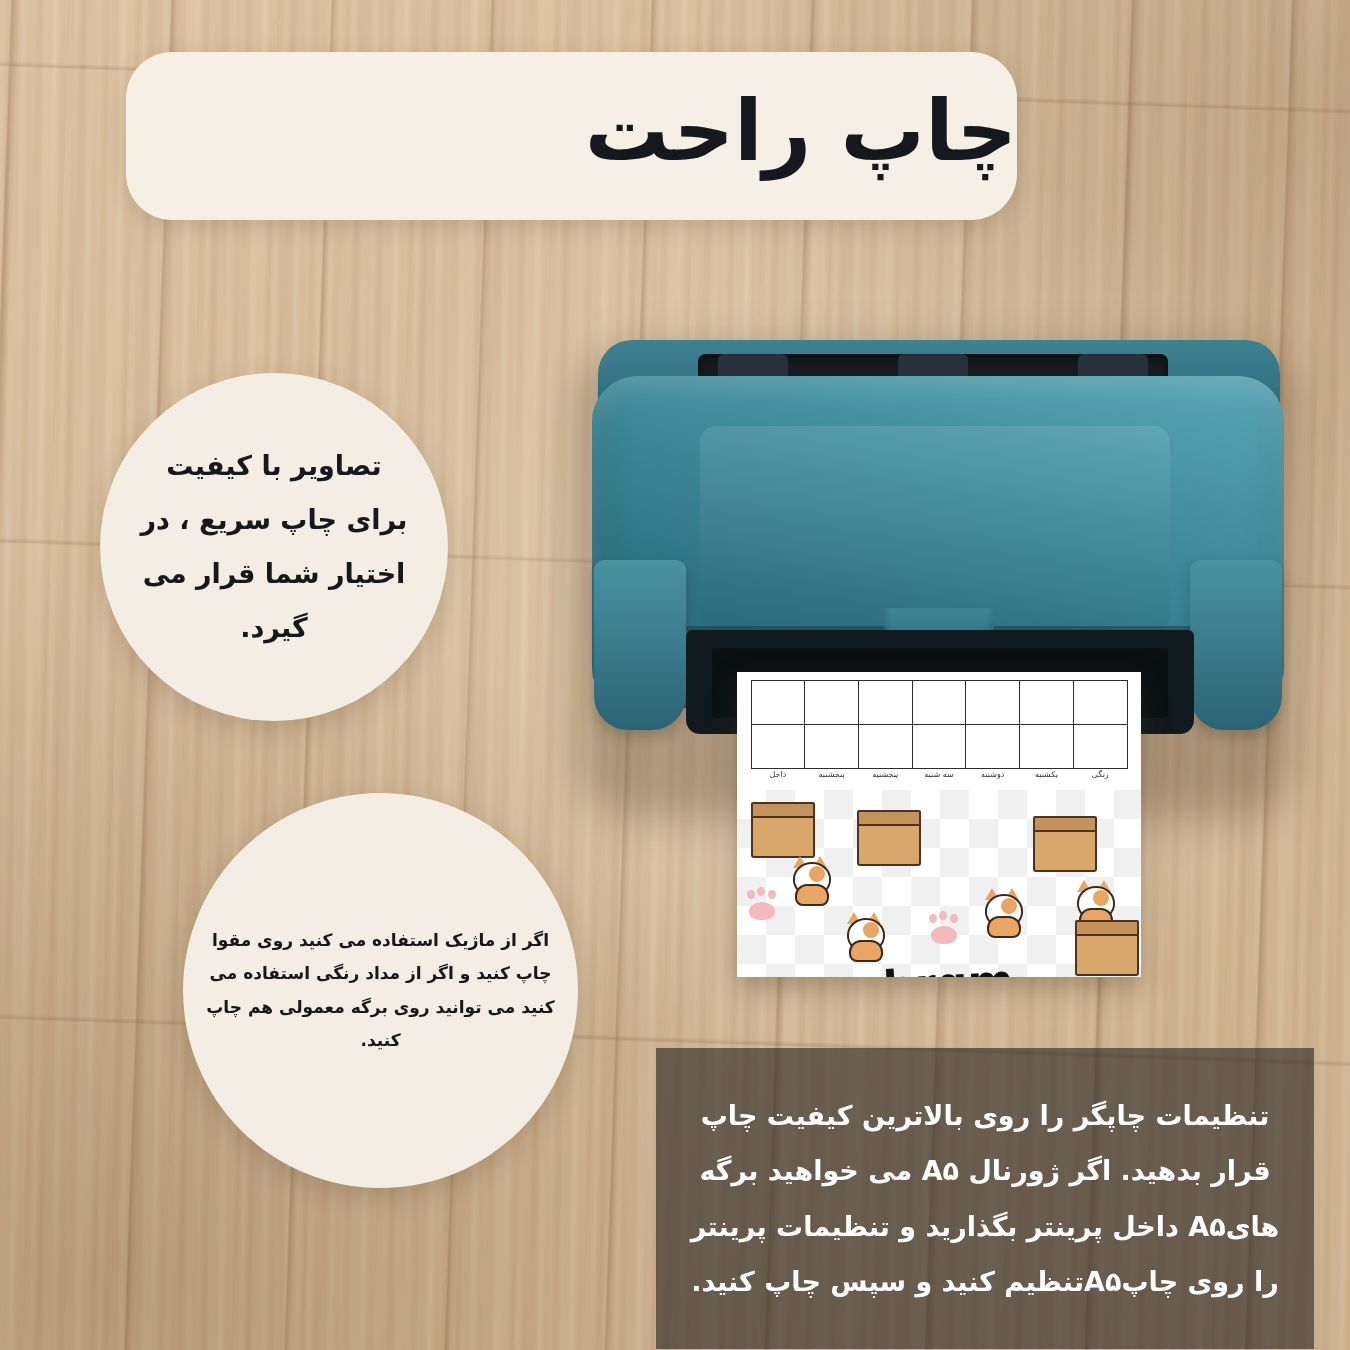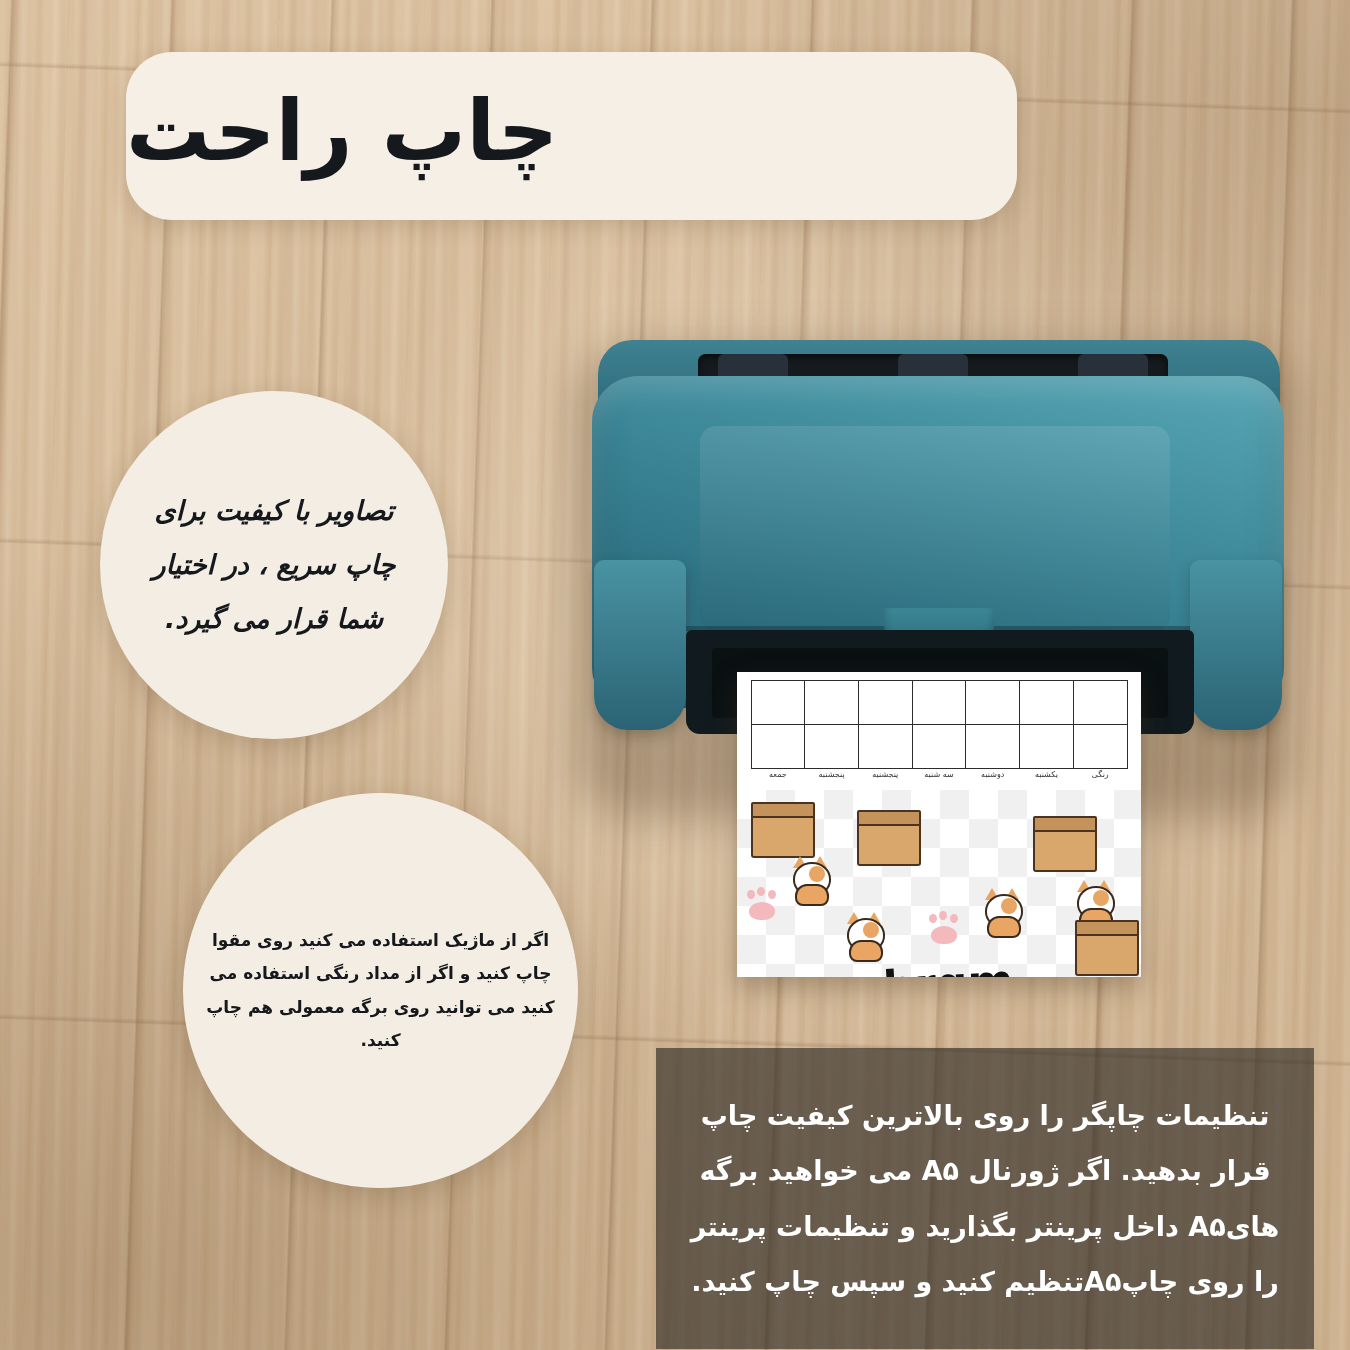--- a/index.html
+++ b/index.html
@@ -86,21 +86,21 @@
     position: absolute;
     left: 126px;
     top: 52px;
     width: 891px;
     height: 168px;
     background: #f6efe6;
     border-radius: 46px;
     box-shadow: 0 6px 22px rgba(80, 55, 30, 0.18);
     display: flex;
     align-items: center;
-    justify-content: flex-end;
+    justify-content: flex-start;
   }
   .title-text {
     font-size: 84px;
     font-weight: 700;
     color: #15181c;
     letter-spacing: 0px;
     line-height: 1;
     padding-bottom: 10px;
   }
 
@@ -112,24 +112,23 @@
     box-shadow: 0 8px 26px rgba(80, 55, 30, 0.20);
     display: flex;
     align-items: center;
     justify-content: center;
     text-align: center;
     color: #15181c;
     font-weight: 700;
   }
   .bubble-1 {
     left: 100px;
-    top: 391px;
+    top: 373px;
     width: 348px;
     height: 348px;
-    font-style: italic;
   }
   .bubble-1 .btext {
     width: 278px;
     font-size: 27px;
     line-height: 2.0;
   }
   .bubble-2 {
     left: 183px;
     top: 793px;
     width: 395px;
@@ -495,21 +494,21 @@
         <div></div>
         <div></div>
     </div>
     <div class="sheet-days">
       <span>رنگی</span>
       <span>یکشنبه</span>
       <span>دوشنبه</span>
       <span>سه شنبه</span>
       <span>پنجشنبه</span>
       <span>پنجشنبه</span>
-      <span>جمعه</span>
+      <span>داخل</span>
     </div>
     <div class="sheet-art">
       <div class="box-ic" style="left:14px; top:22px;"></div>
       <div class="cat" style="left:46px; top:68px;">
         <div class="ear l"></div>
         <div class="ear r"></div>
         <div class="head"></div>
         <div class="patch"></div>
         <div class="body"></div>
       </div>

